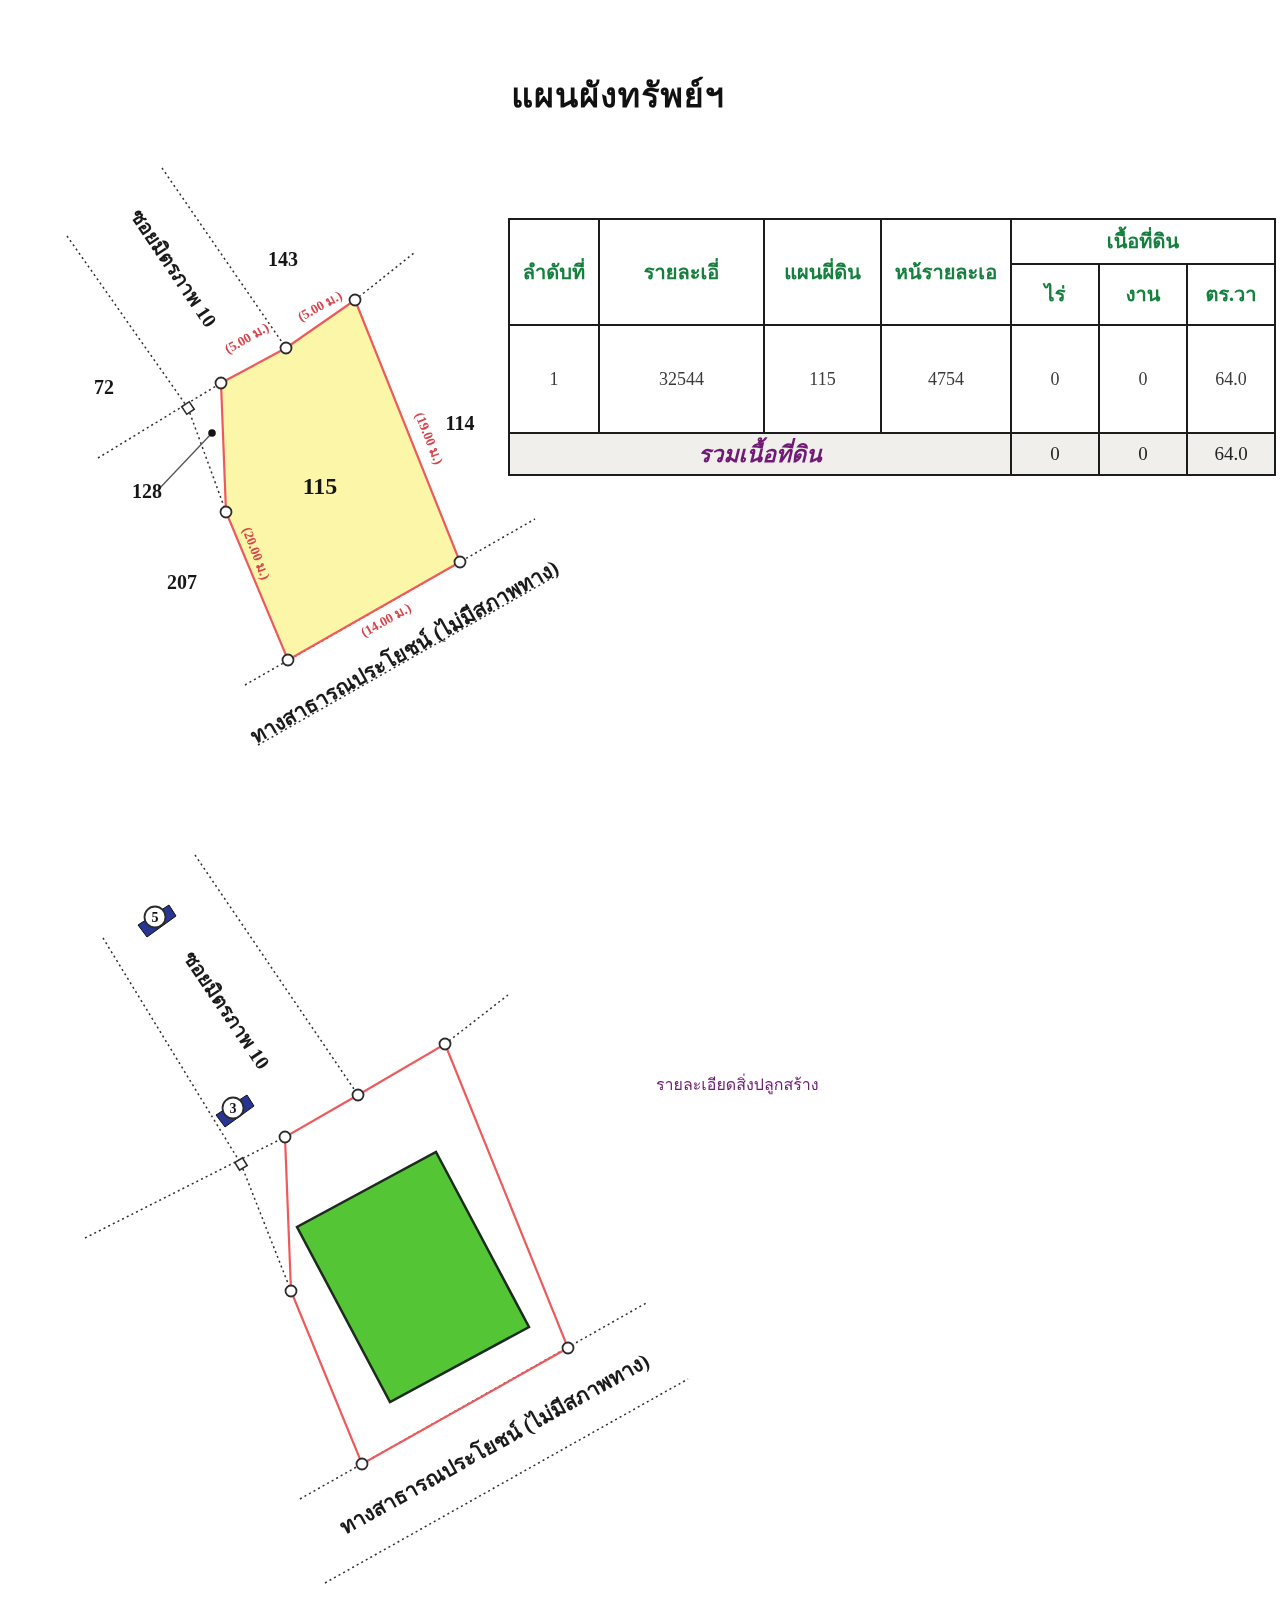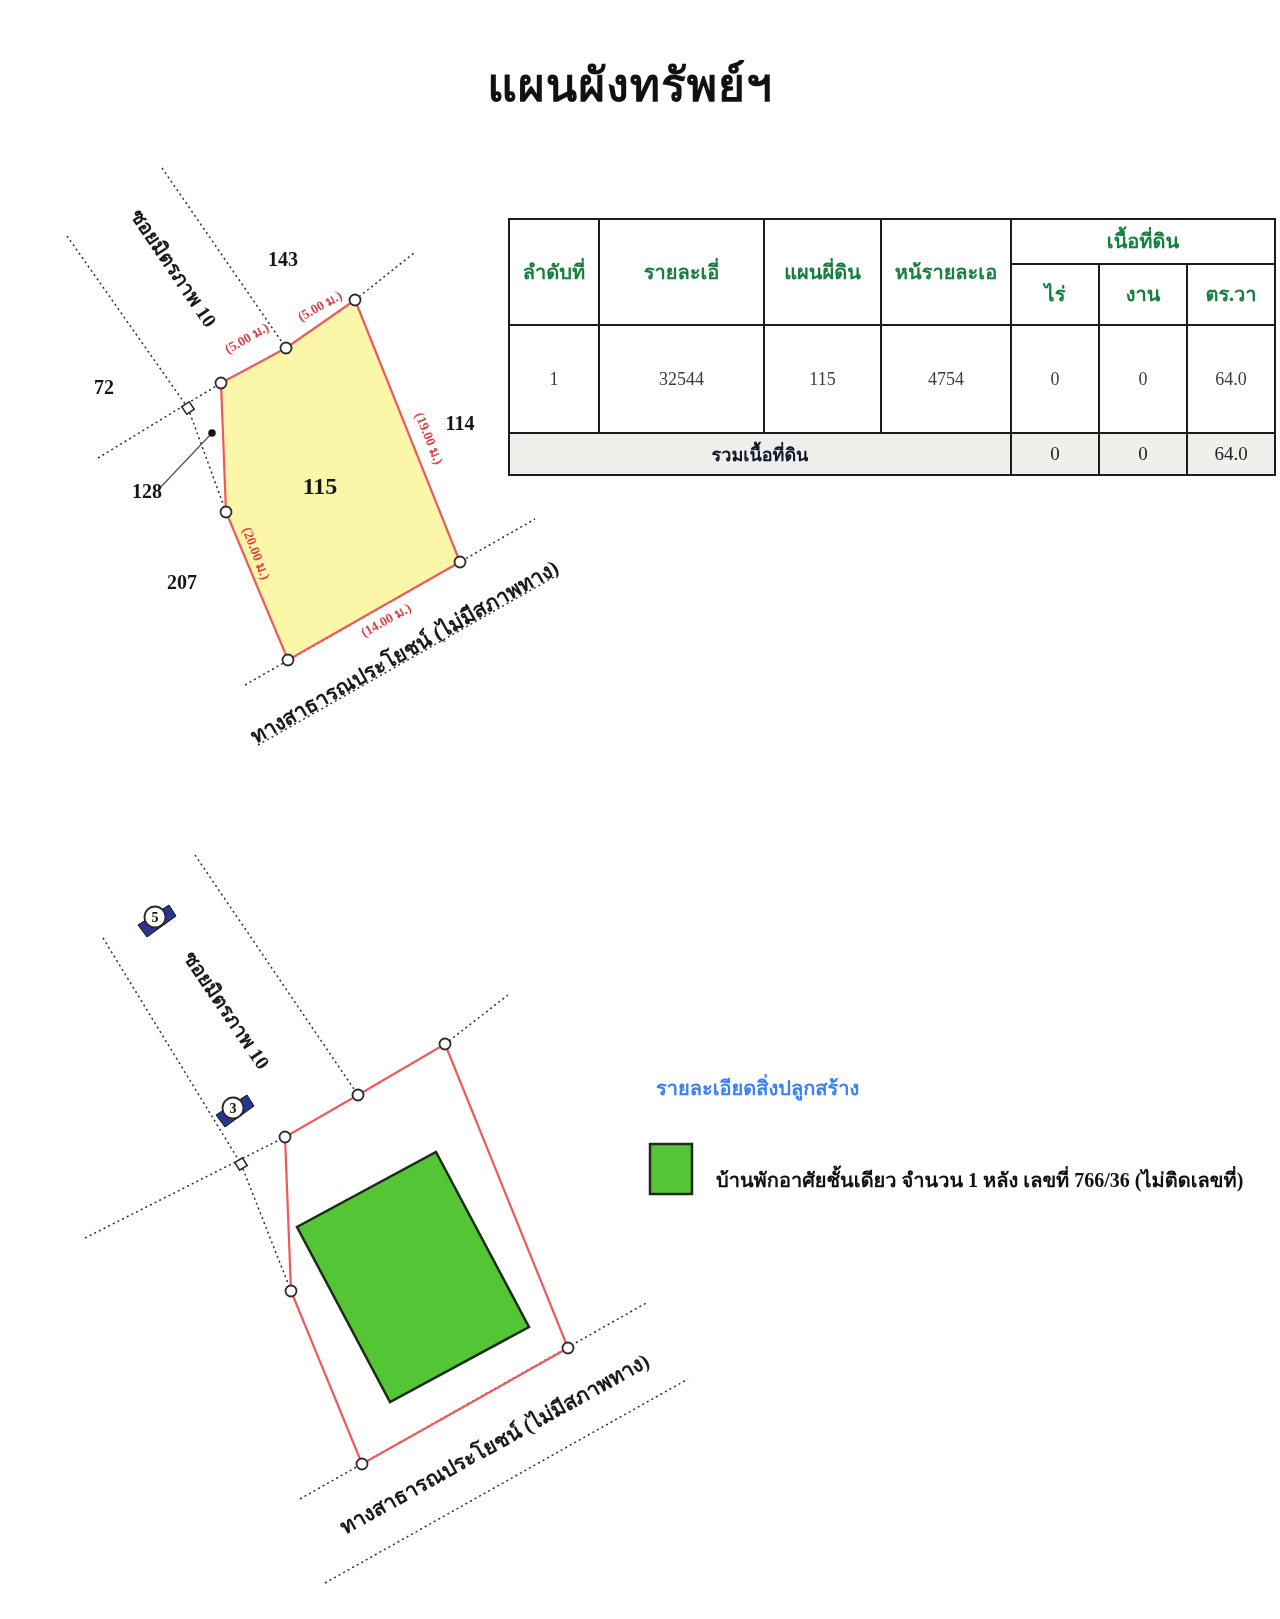--- a/index.html
+++ b/index.html
@@ -1,19 +1,19 @@
 <!DOCTYPE html>
 <html><head>
 <meta charset="utf-8">
 <style>
   html,body{margin:0;padding:0;background:#fff;}
   .page{position:relative;width:1280px;height:1619px;background:#ffffff;overflow:hidden;
         font-family:"Liberation Serif", serif;color:#111;}
-  .title{position:absolute;top:48px;left:0;width:1236px;text-align:center;
-         font-size:46px;font-weight:bold;letter-spacing:1px;margin:0;padding-left:12px;}
+  .title{position:absolute;top:68px;left:0;width:1236px;text-align:center;
+         font-size:34px;font-weight:bold;letter-spacing:1px;margin:0;}
   svg.plan{position:absolute;}
   .dashed{stroke:#2e2e2e;stroke-width:1.5;stroke-dasharray:2 3.2;fill:none;}
   .boundary{stroke-width:2.2;}
   .vertex{fill:#ffffff;stroke:#2b2b2b;stroke-width:1.8;}
   .xsquare{fill:#ffffff;stroke:#2b2b2b;stroke-width:1.6;}
   .leader{stroke:#555;stroke-width:1.3;}
   .num{font-weight:bold;font-size:20px;fill:#161616;text-anchor:middle;}
   .parcelnum{font-weight:bold;font-size:24px;fill:#161616;text-anchor:middle;}
   .dim{font-weight:bold;font-size:13.5px;text-anchor:middle;}
   .roadtxt{font-weight:bold;font-size:21px;fill:#1a1a1a;text-anchor:middle;}
@@ -22,24 +22,24 @@
   .mark-num{font-weight:bold;font-size:14px;fill:#111;text-anchor:middle;}
   .greenbld{stroke:#1c2b1c;stroke-width:2.5;}
 
   table.area-table{position:absolute;left:508px;top:218px;border-collapse:collapse;
                    table-layout:fixed;}
   table.area-table th,table.area-table td{border:2px solid #1c1c1c;text-align:center;
                    vertical-align:middle;padding:0;overflow:hidden;}
   table.area-table th{font-size:20px;font-weight:bold;color:#15803d;}
   table.area-table td{font-size:18px;color:#3a3a3a;}
   tr.total-row td{background:#f0efec;font-size:19px;color:#222;}
-  tr.total-row td.total-label{font-weight:bold;font-size:18px;color:#0f172a;}
+  tr.total-row td.total-label{font-weight:bold;font-size:23px;color:#701a75;font-style:italic;}
 
   .legend{position:absolute;left:648px;top:1072px;width:600px;}
-  .legend-title{font-size:20px;font-weight:bold;color:#3b82f6;margin:0 0 38px 8px;}
+  .legend-title{font-size:16px;font-weight:normal;color:#701a75;margin:0 0 38px 8px;}
   .legend-row{display:flex;align-items:flex-start;}
   .legend-swatch-svg{flex:0 0 auto;}
   .legend-text{font-size:20px;font-weight:bold;color:#111;margin-left:22px;margin-top:22px;
                white-space:nowrap;}
 </style>
 </head>
 <body>
 
 <div class="page">
 
@@ -158,21 +158,15 @@
       <circle class="vertex" cx="233" cy="1108" r="10.5"></circle>
       <text class="mark-num" x="233" y="1113">3</text>
     </g>
 
     <text class="soitxt" transform="translate(221,1014) rotate(56)">ซอยมิตรภาพ 10</text>
     <text class="roadtxt" transform="translate(498,1450) rotate(-29)">ทางสาธารณประโยชน์ (ไม่มีสภาพทาง)</text>
   </svg>
 
   <div class="legend">
     <p class="legend-title">รายละเอียดสิ่งปลูกสร้าง</p>
-    <div class="legend-row">
-      <svg class="legend-swatch-svg" width="46" height="54">
-        <rect x="2" y="2" width="42" height="50" stroke="#1c2b1c" stroke-width="2.5" fill="#54c636"></rect>
-      </svg>
-      <div class="legend-text">บ้านพักอาศัยชั้นเดียว จำนวน 1 หลัง เลขที่ 766/36 (ไม่ติดเลขที่)</div>
-    </div>
   </div>
 
 </div>
 
 </body></html>

